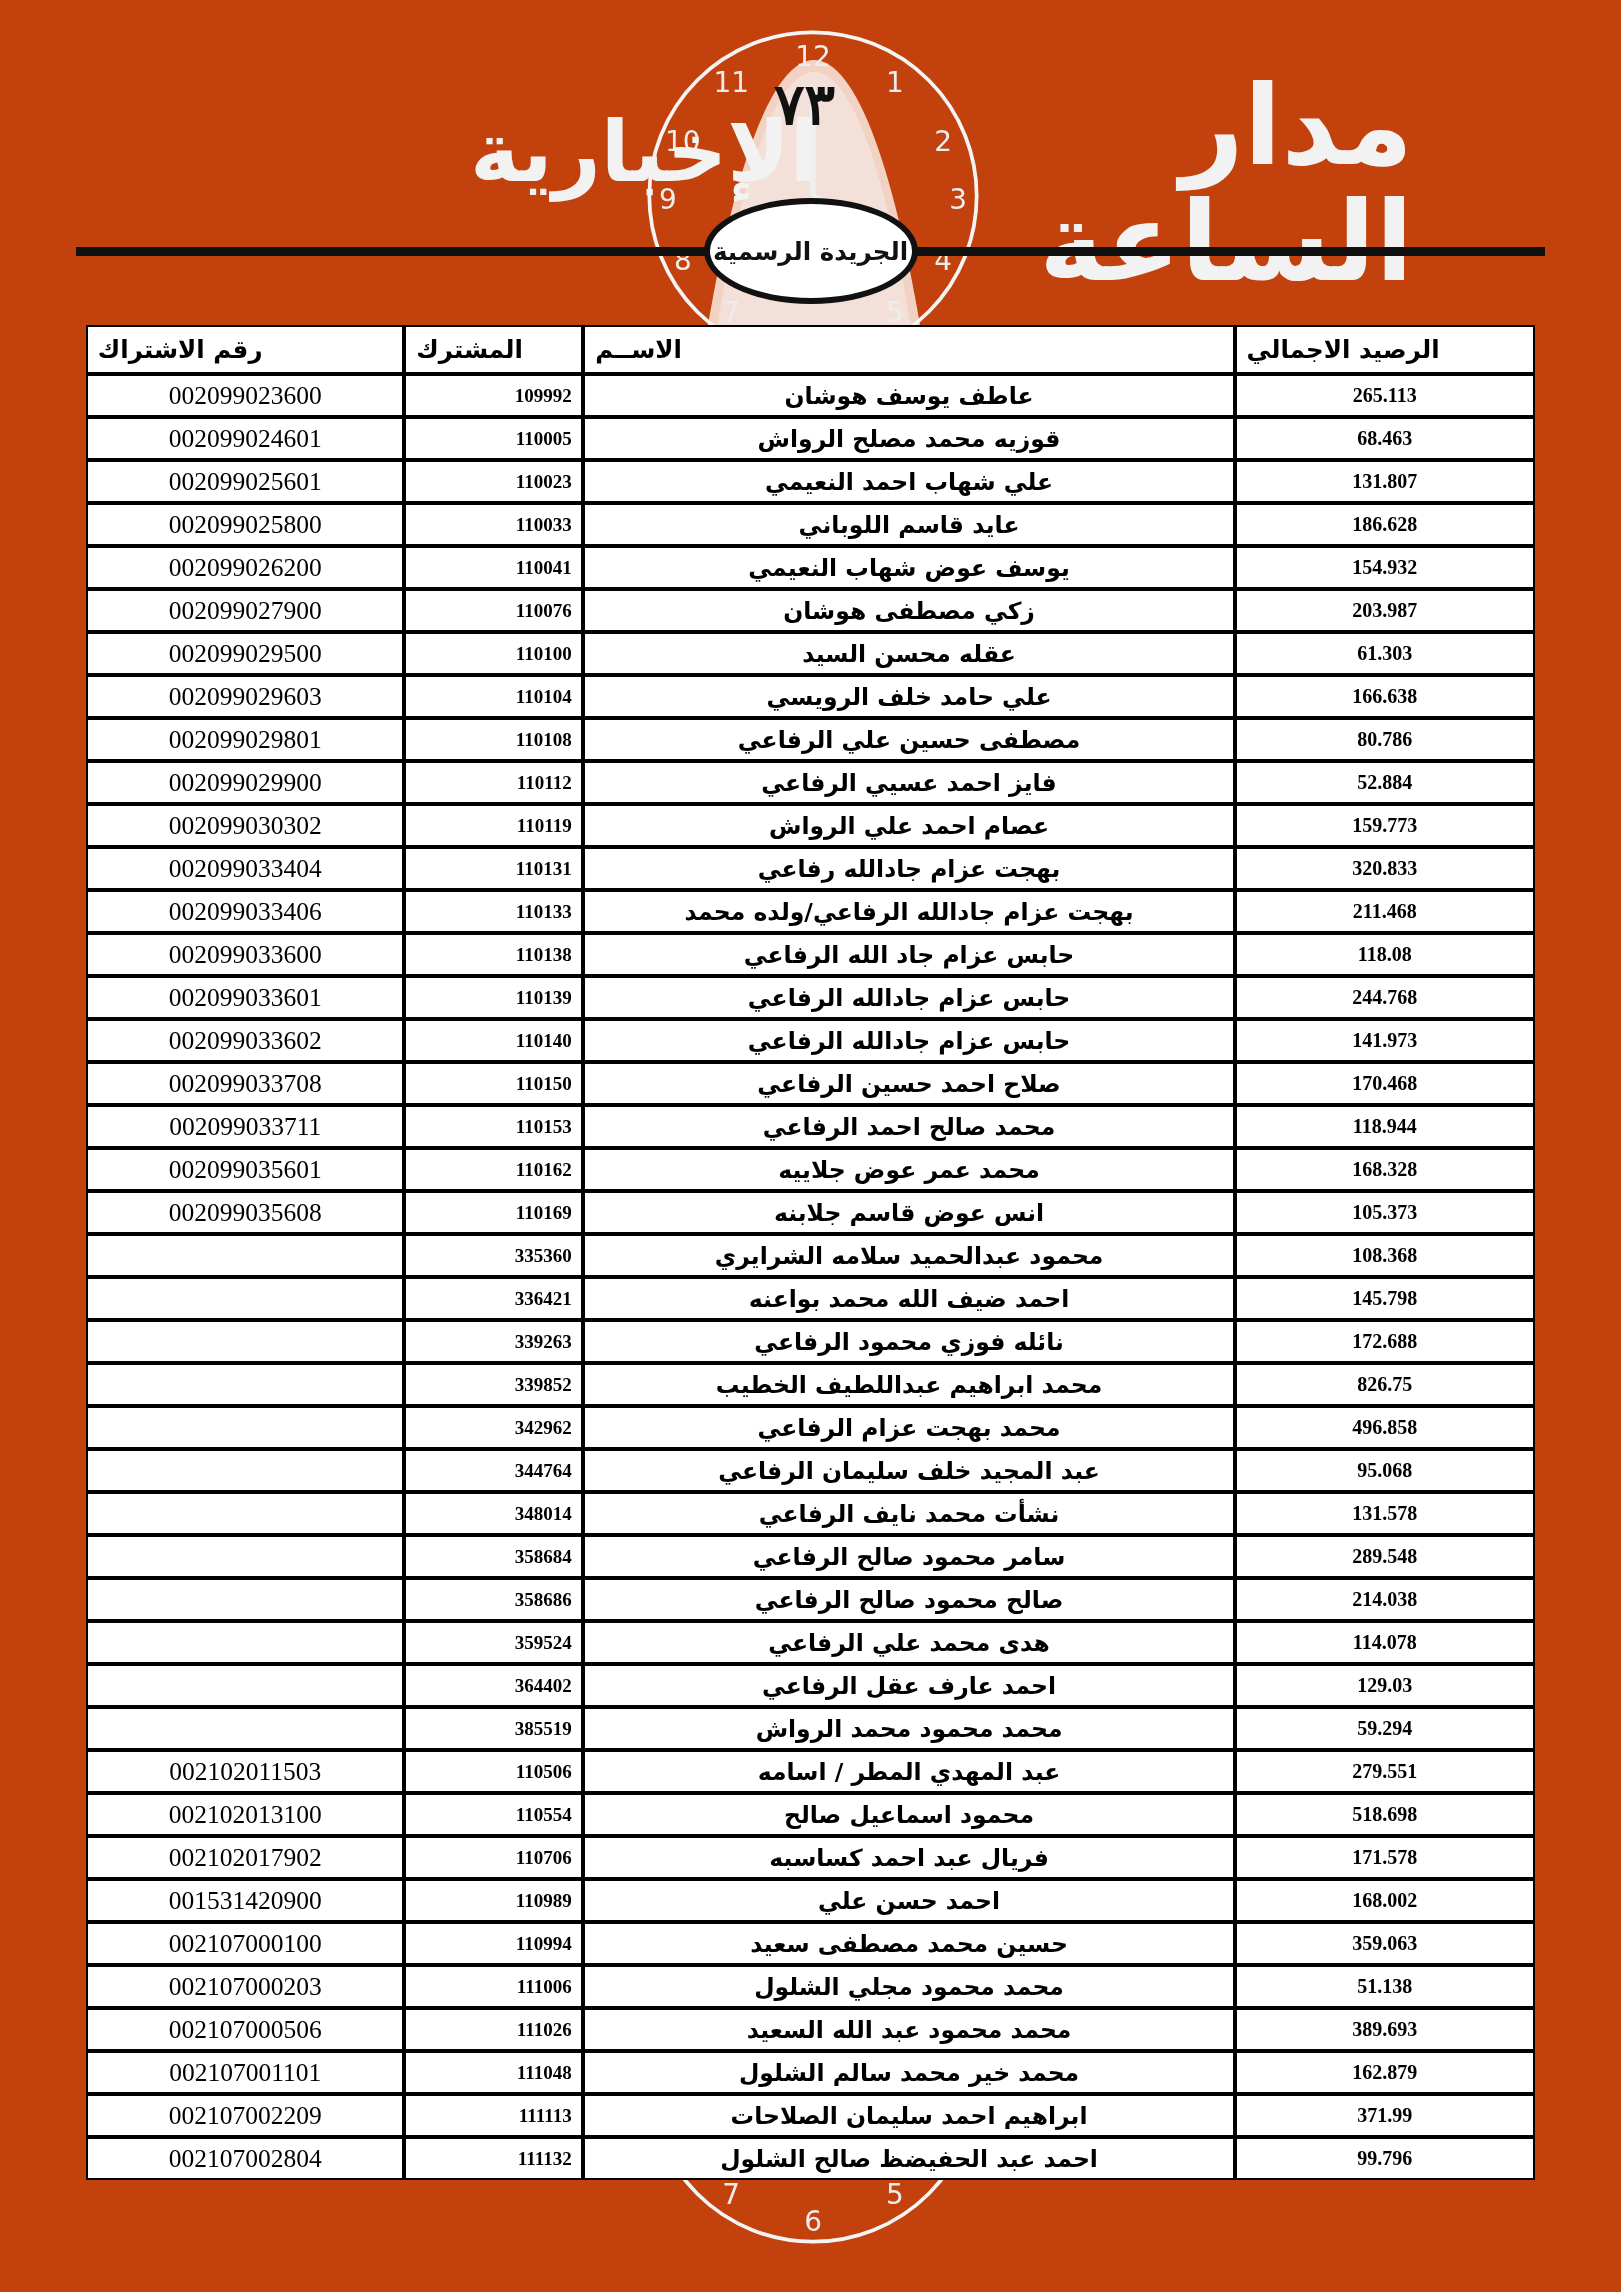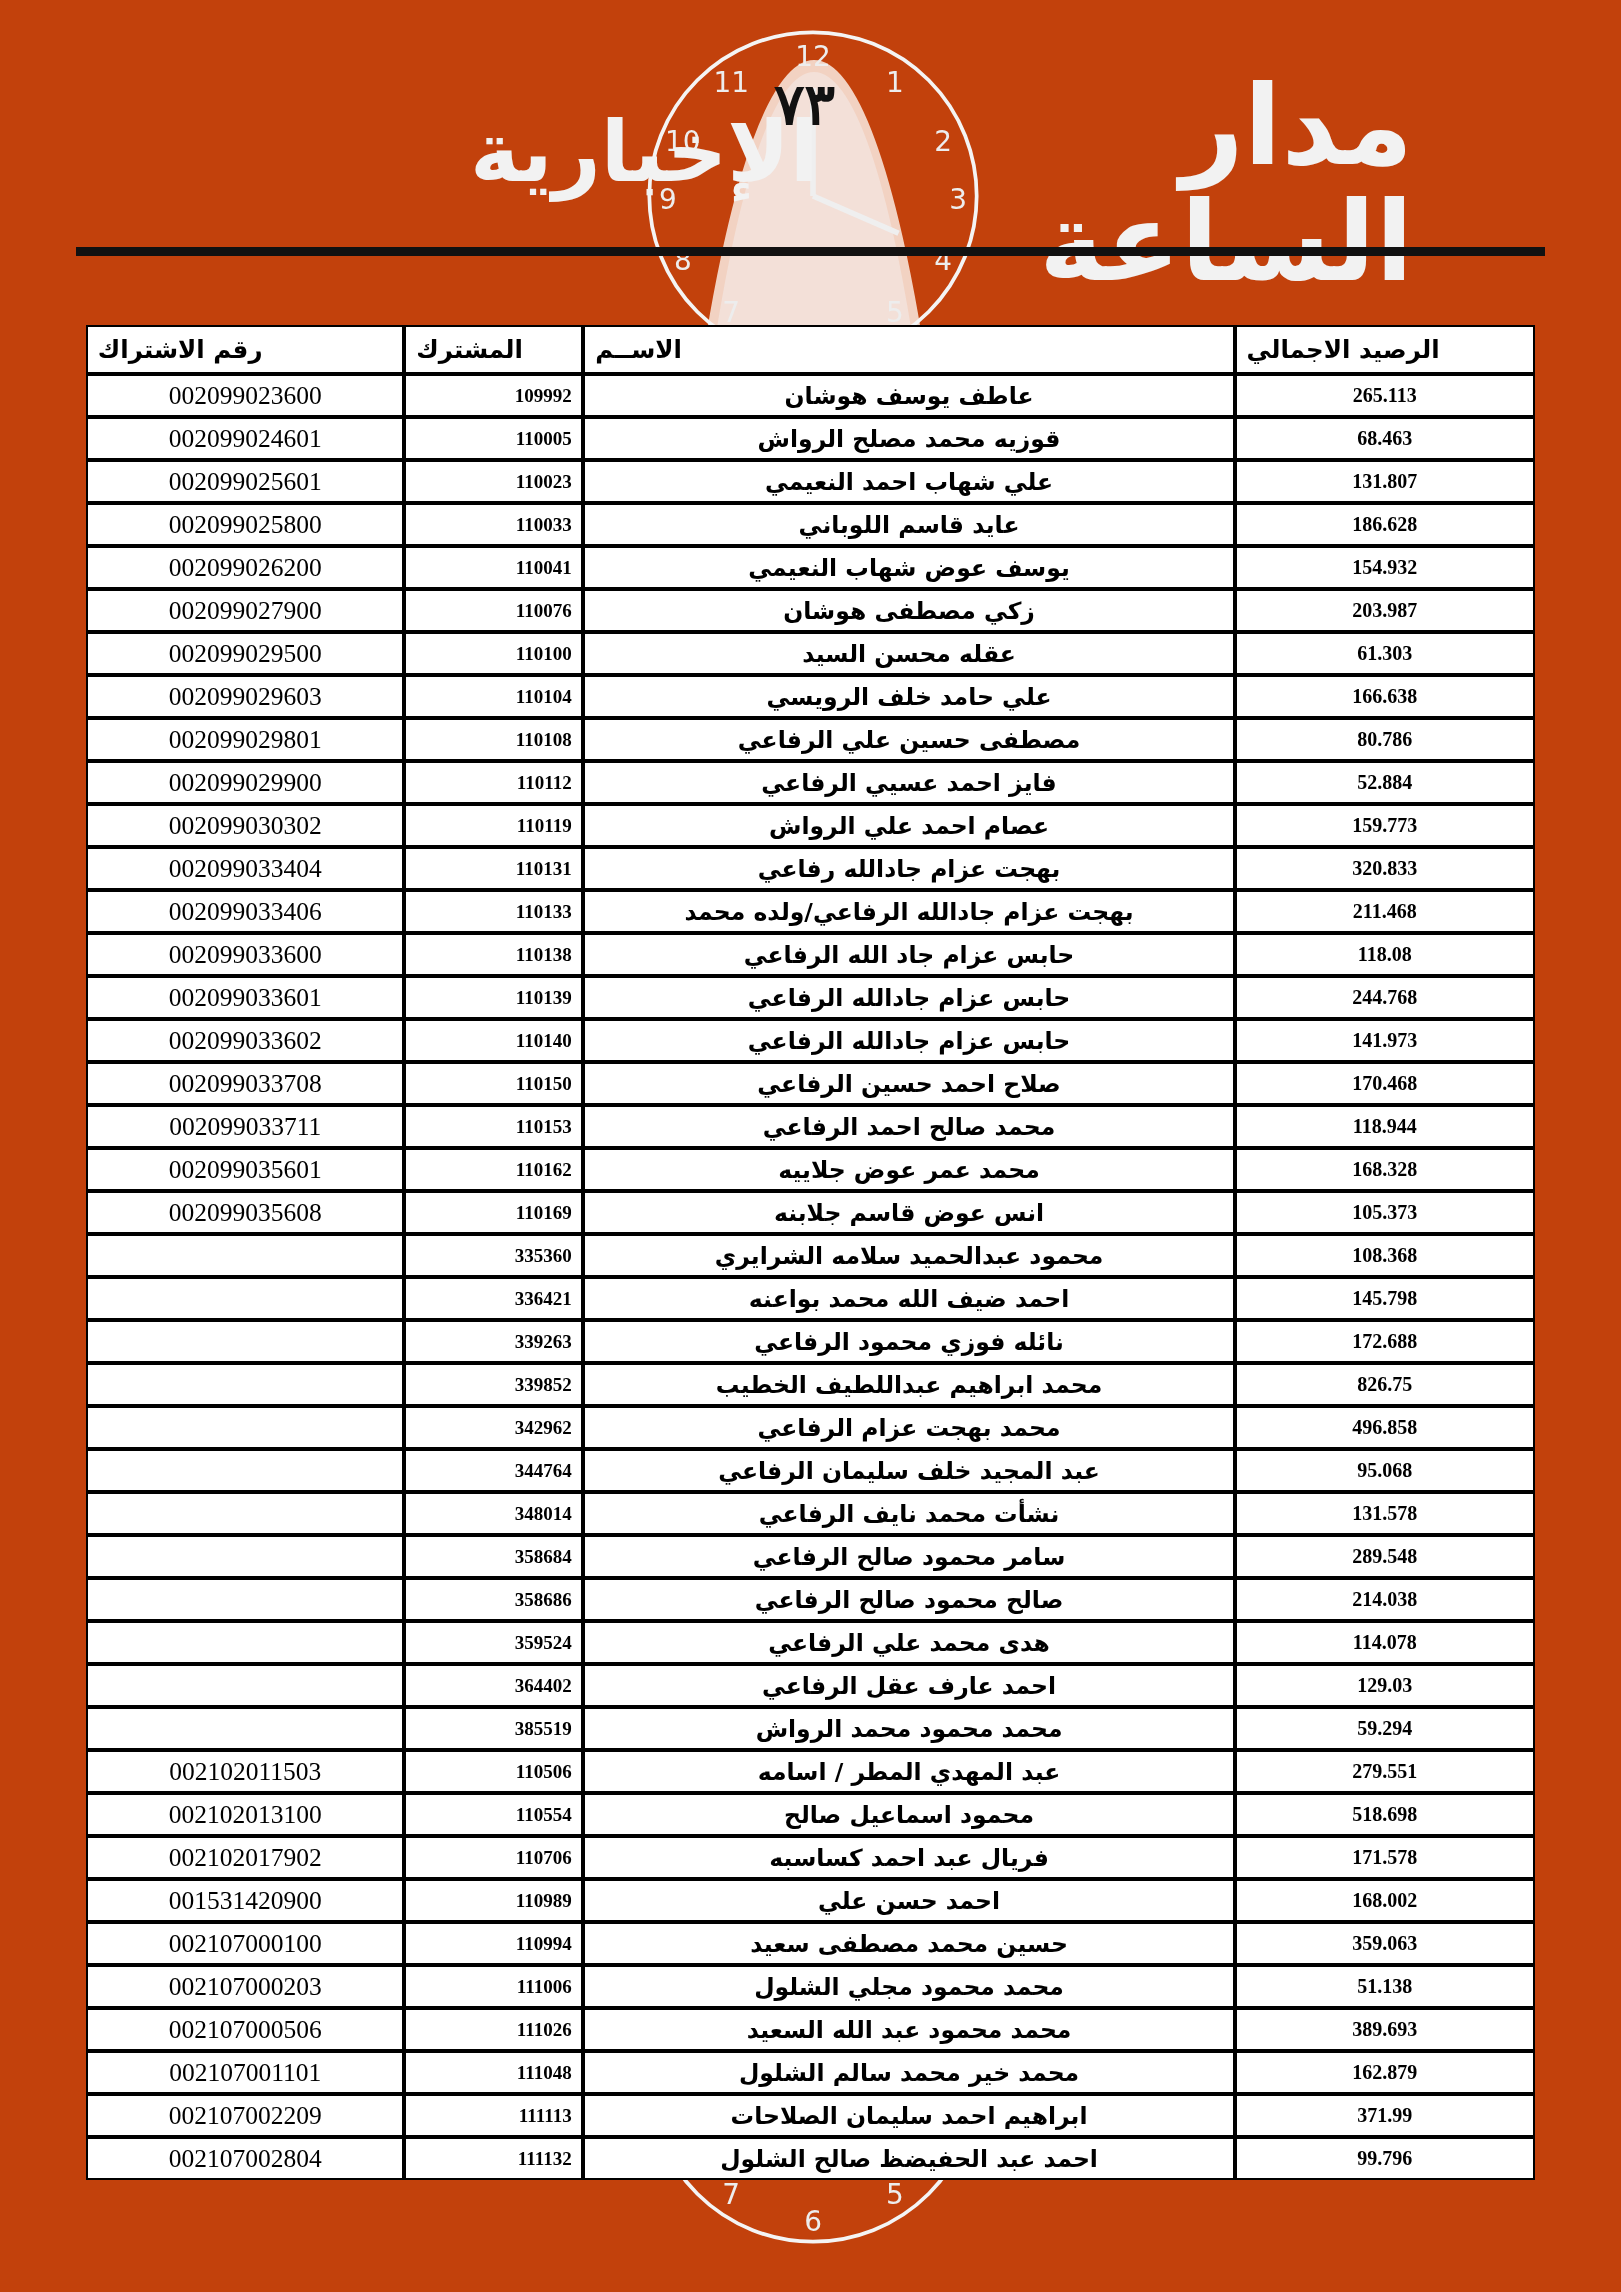--- a/index.html
+++ b/index.html
@@ -260,20 +260,23 @@
     <div class="wm-text-left wm-stack" style="left:470px;top:902px;">الإخبارية</div>
 
     <div class="wm-text-right wm-stack" style="left:1039px;top:1941px;">مدار<br>الساعة</div>
     <div class="wm-text-left wm-stack" style="left:470px;top:1980px;">الإخبارية</div>
   </div>
 
   <div class="page-number">٧٣</div>
 
   <div class="header-band">
     <div class="header-rule"></div>
+    <div class="header-oval">
+      <span>الجريدة الرسمية</span>
+    </div>
   </div>
 
   <div class="table-wrap">
     <table class="gazette">
       <colgroup>
         <col class="c-total">
           <col class="c-name">
           <col class="c-sub">
           <col class="c-subno">
       </colgroup>

